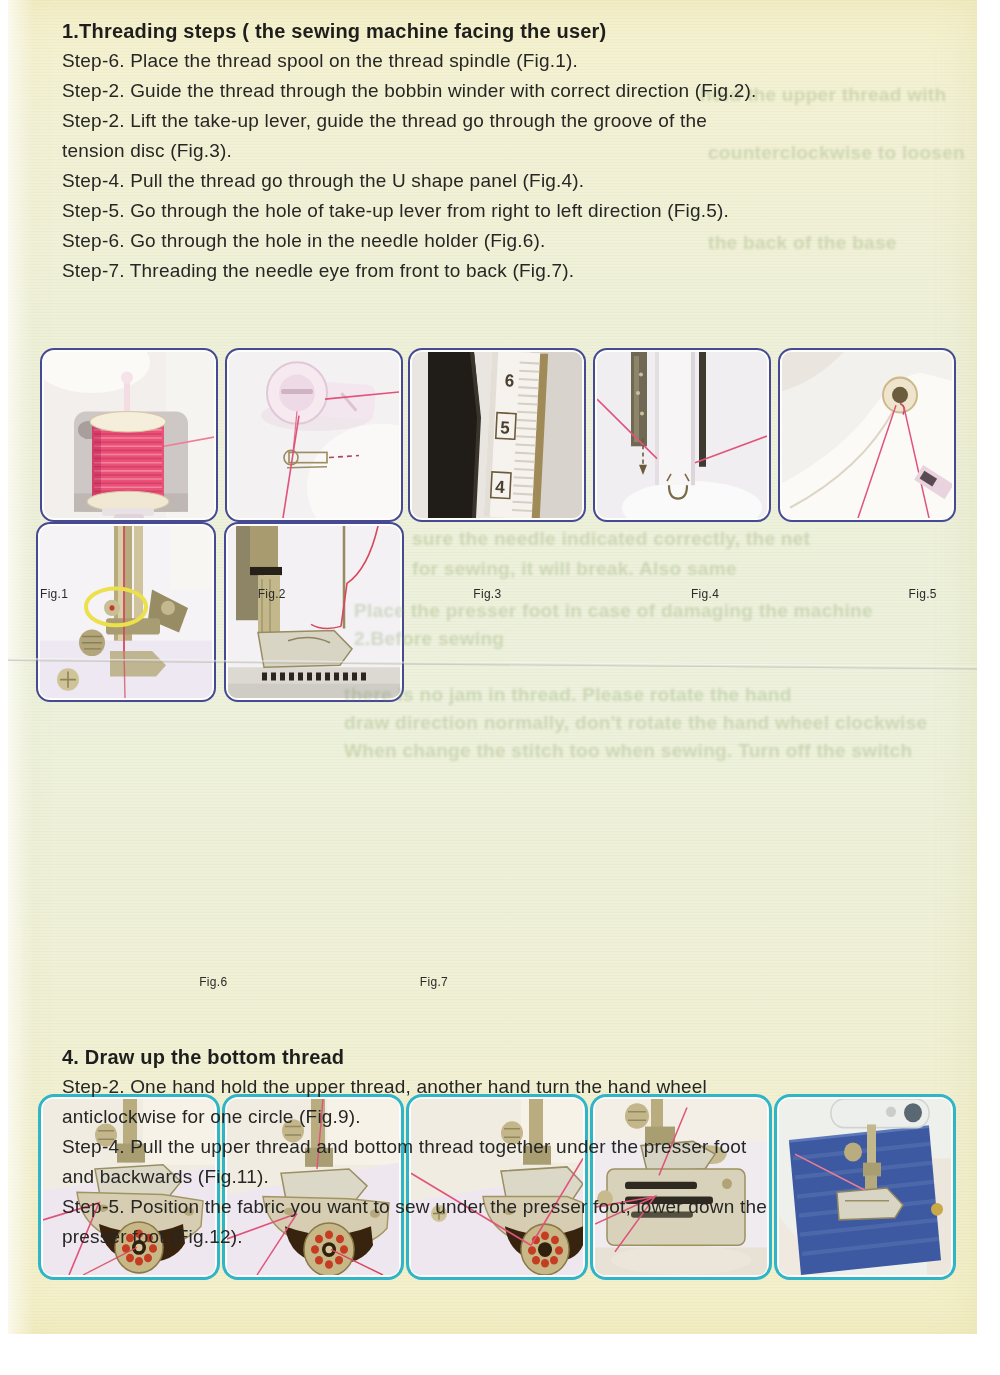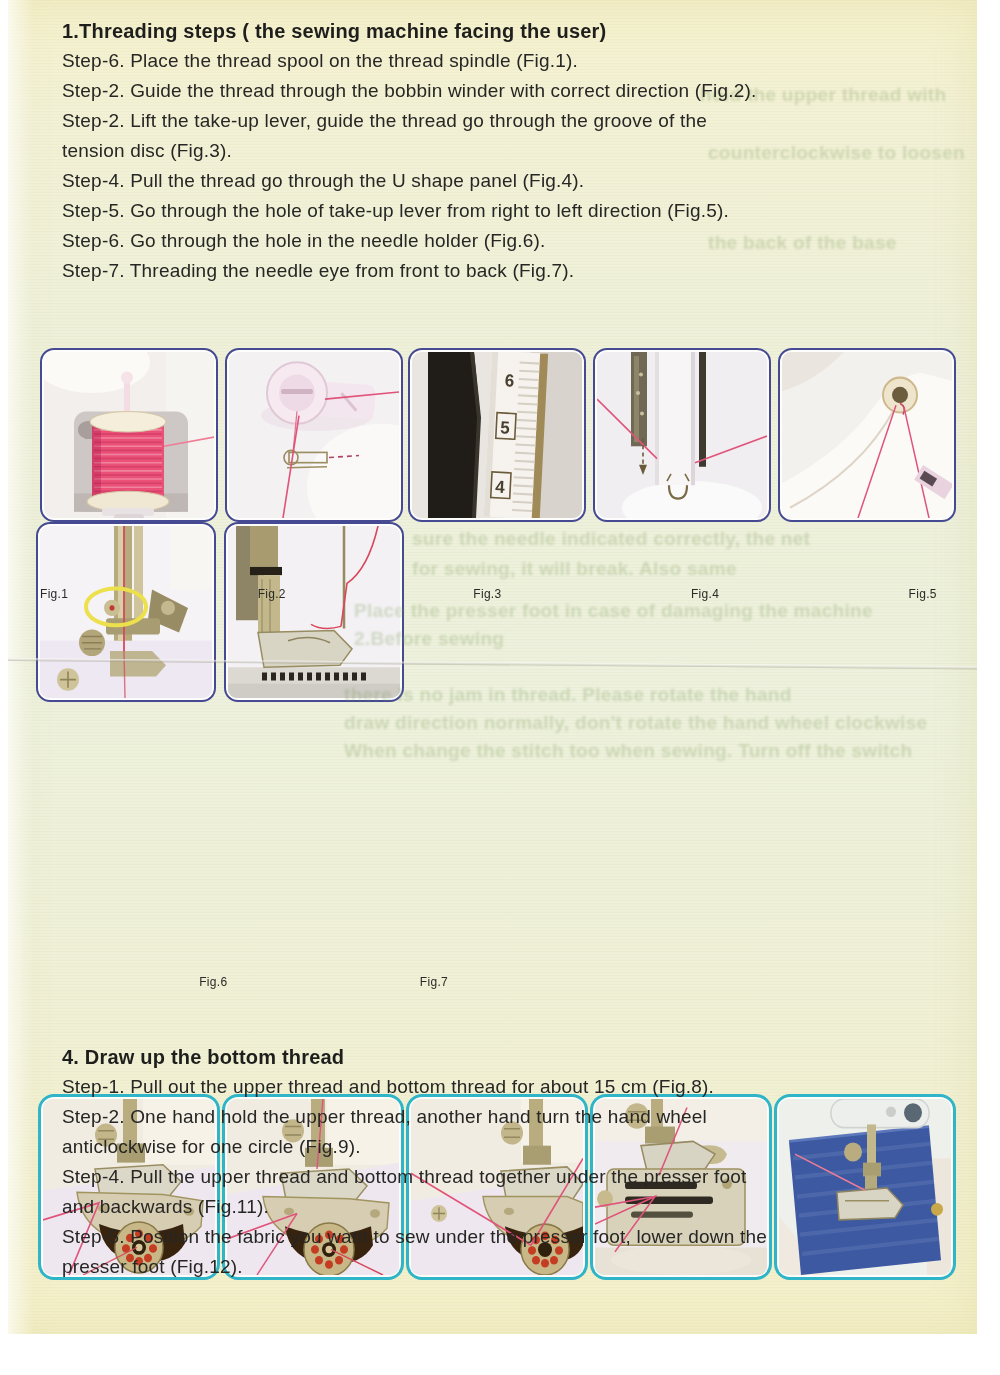--- a/index.html
+++ b/index.html
@@ -220,21 +220,20 @@
   
   <span class="cap z2" style="left:28px;top:702px">Fig.6</span>
   <span class="cap z2" style="left:216px;top:702px">Fig.7</span>
 
   
   <div class="crease"></div>
 
   
   <div class="txt z2" style="top:754px">
     <p class="hd">4. Draw up the bottom thread</p>
-    <p class="step">Step-1. Pull out the upper thread and bottom thread for about 15 cm (Fig.8).</p>
     <p class="step">Step-2. One hand hold the upper thread, another hand turn the hand wheel
 anticlockwise for one circle (Fig.9).</p>
     <p class="step">Step-4. Pull the upper thread and bottom thread together under the presser foot
 and backwards (Fig.11).</p>
     <p class="step">Step-5. Position the fabric you want to sew under the presser foot, lower down the
 presser foot (Fig.12).</p>
   </div>
 
   
   

